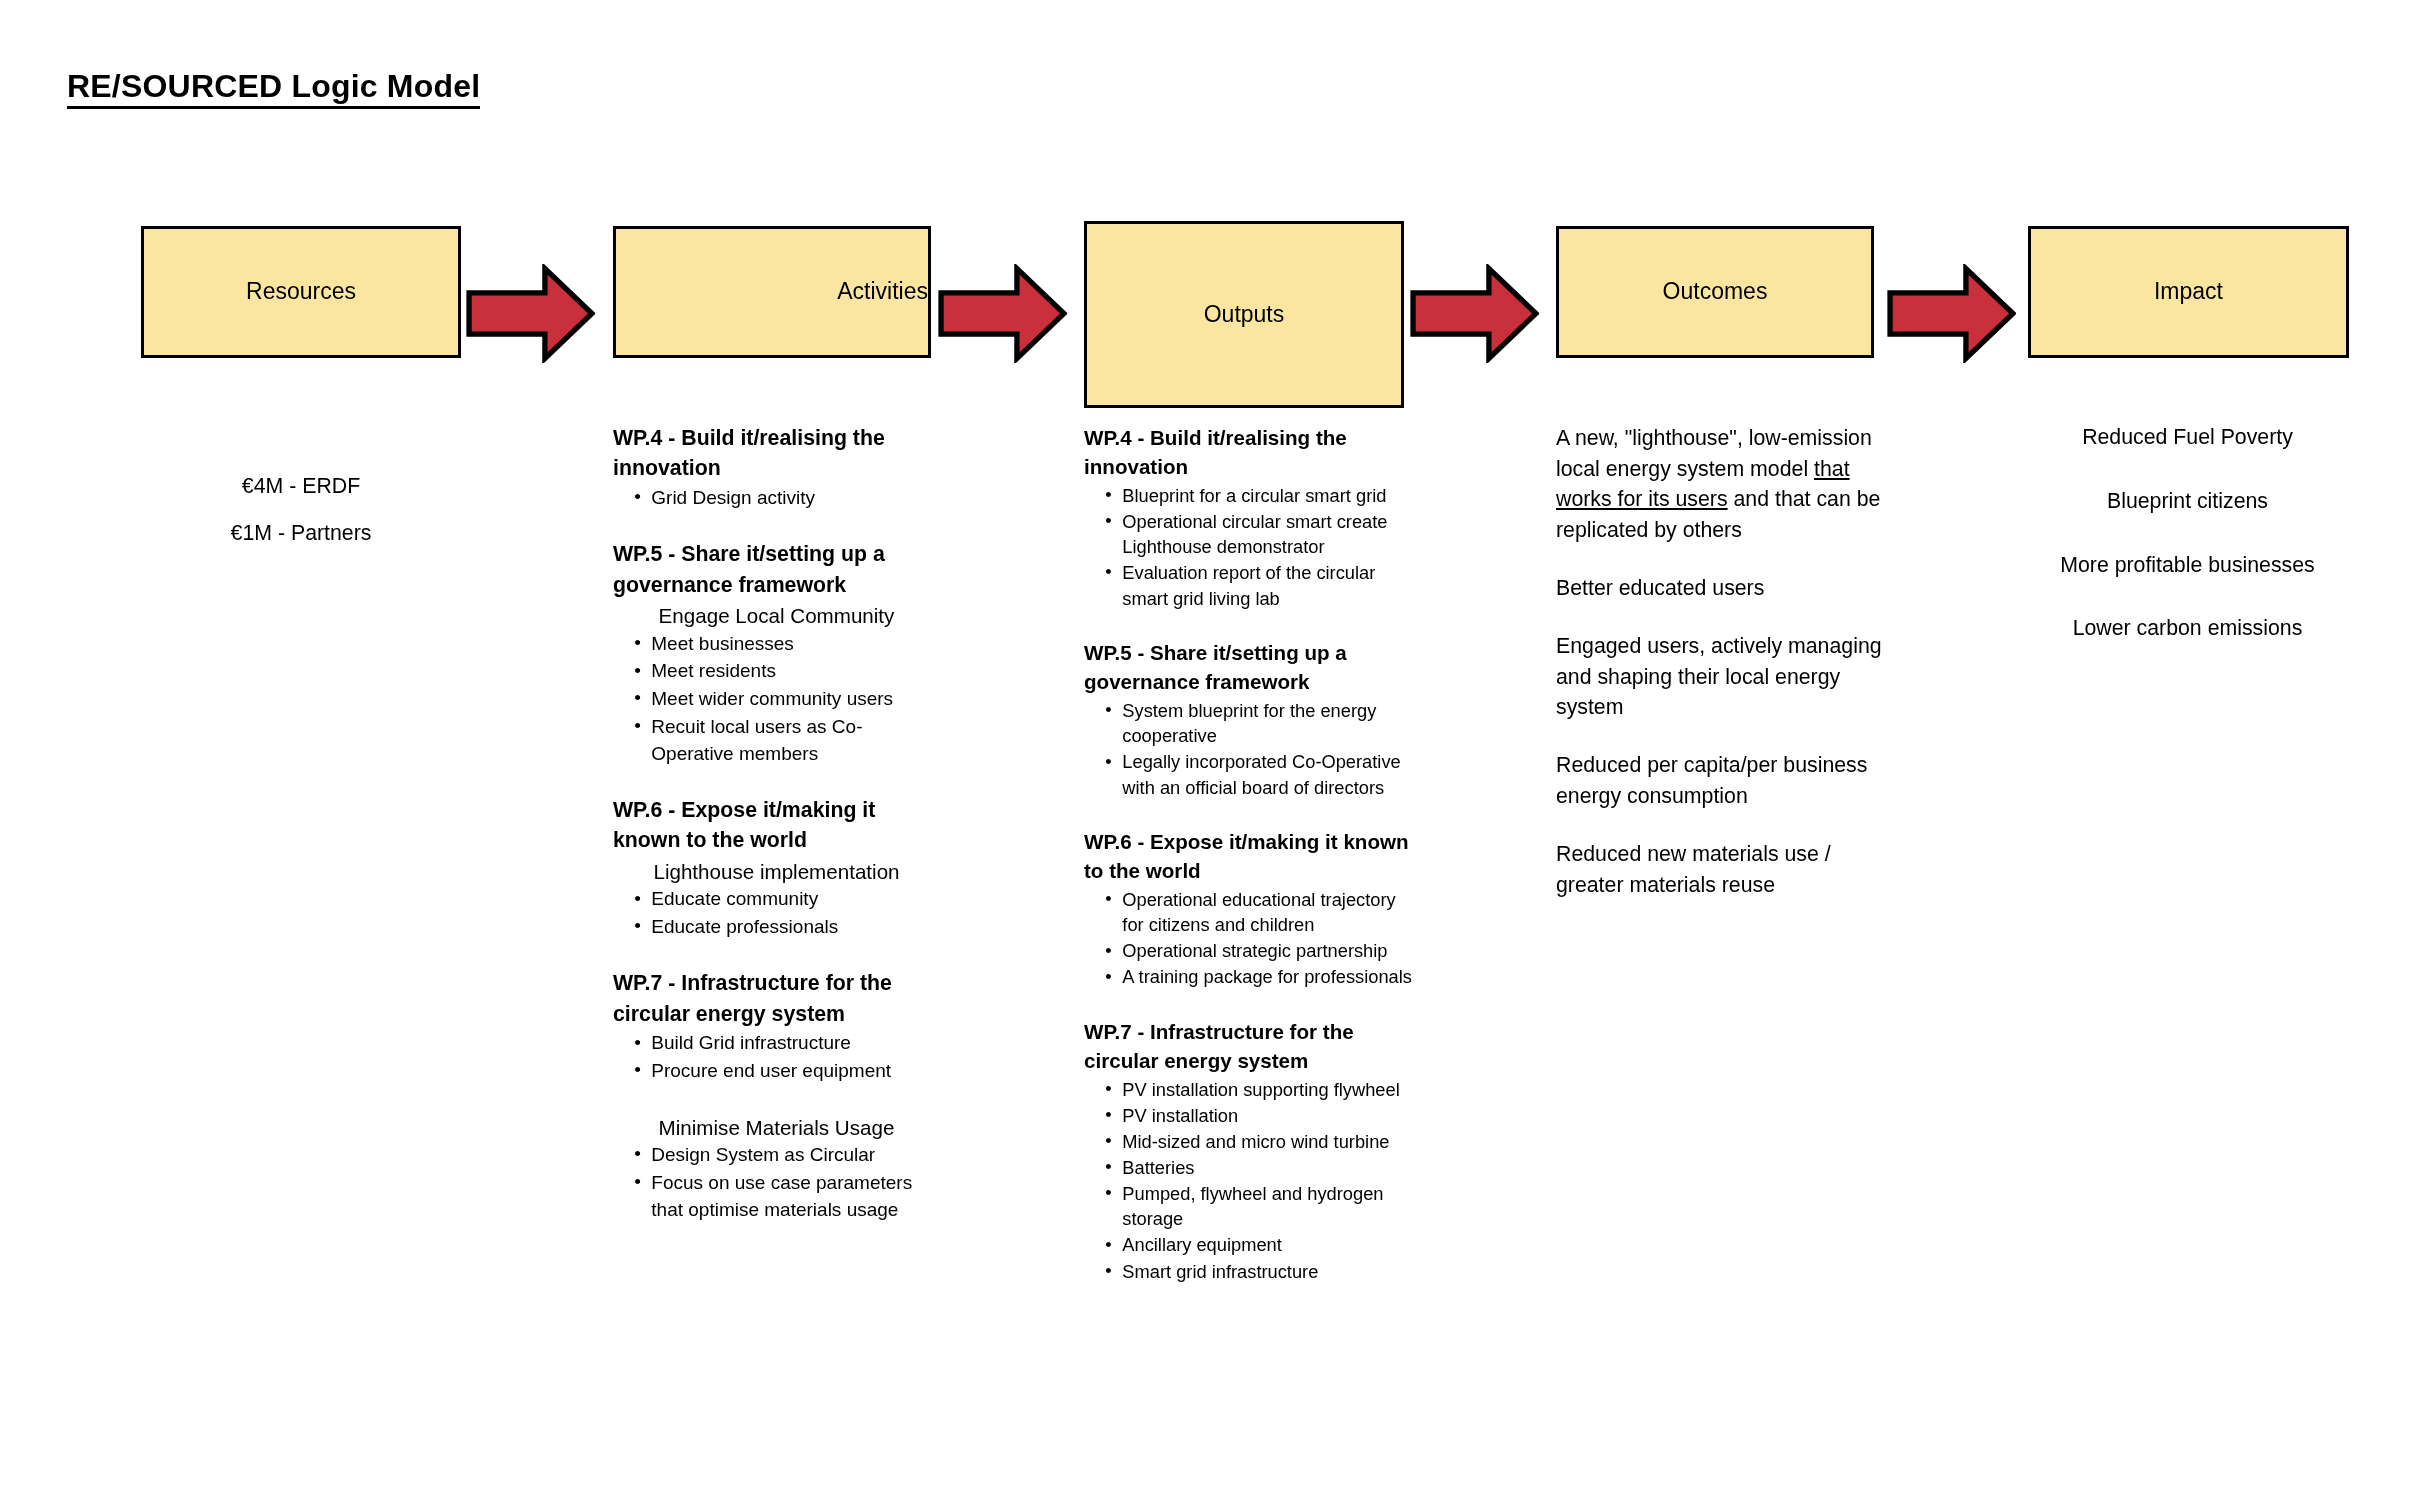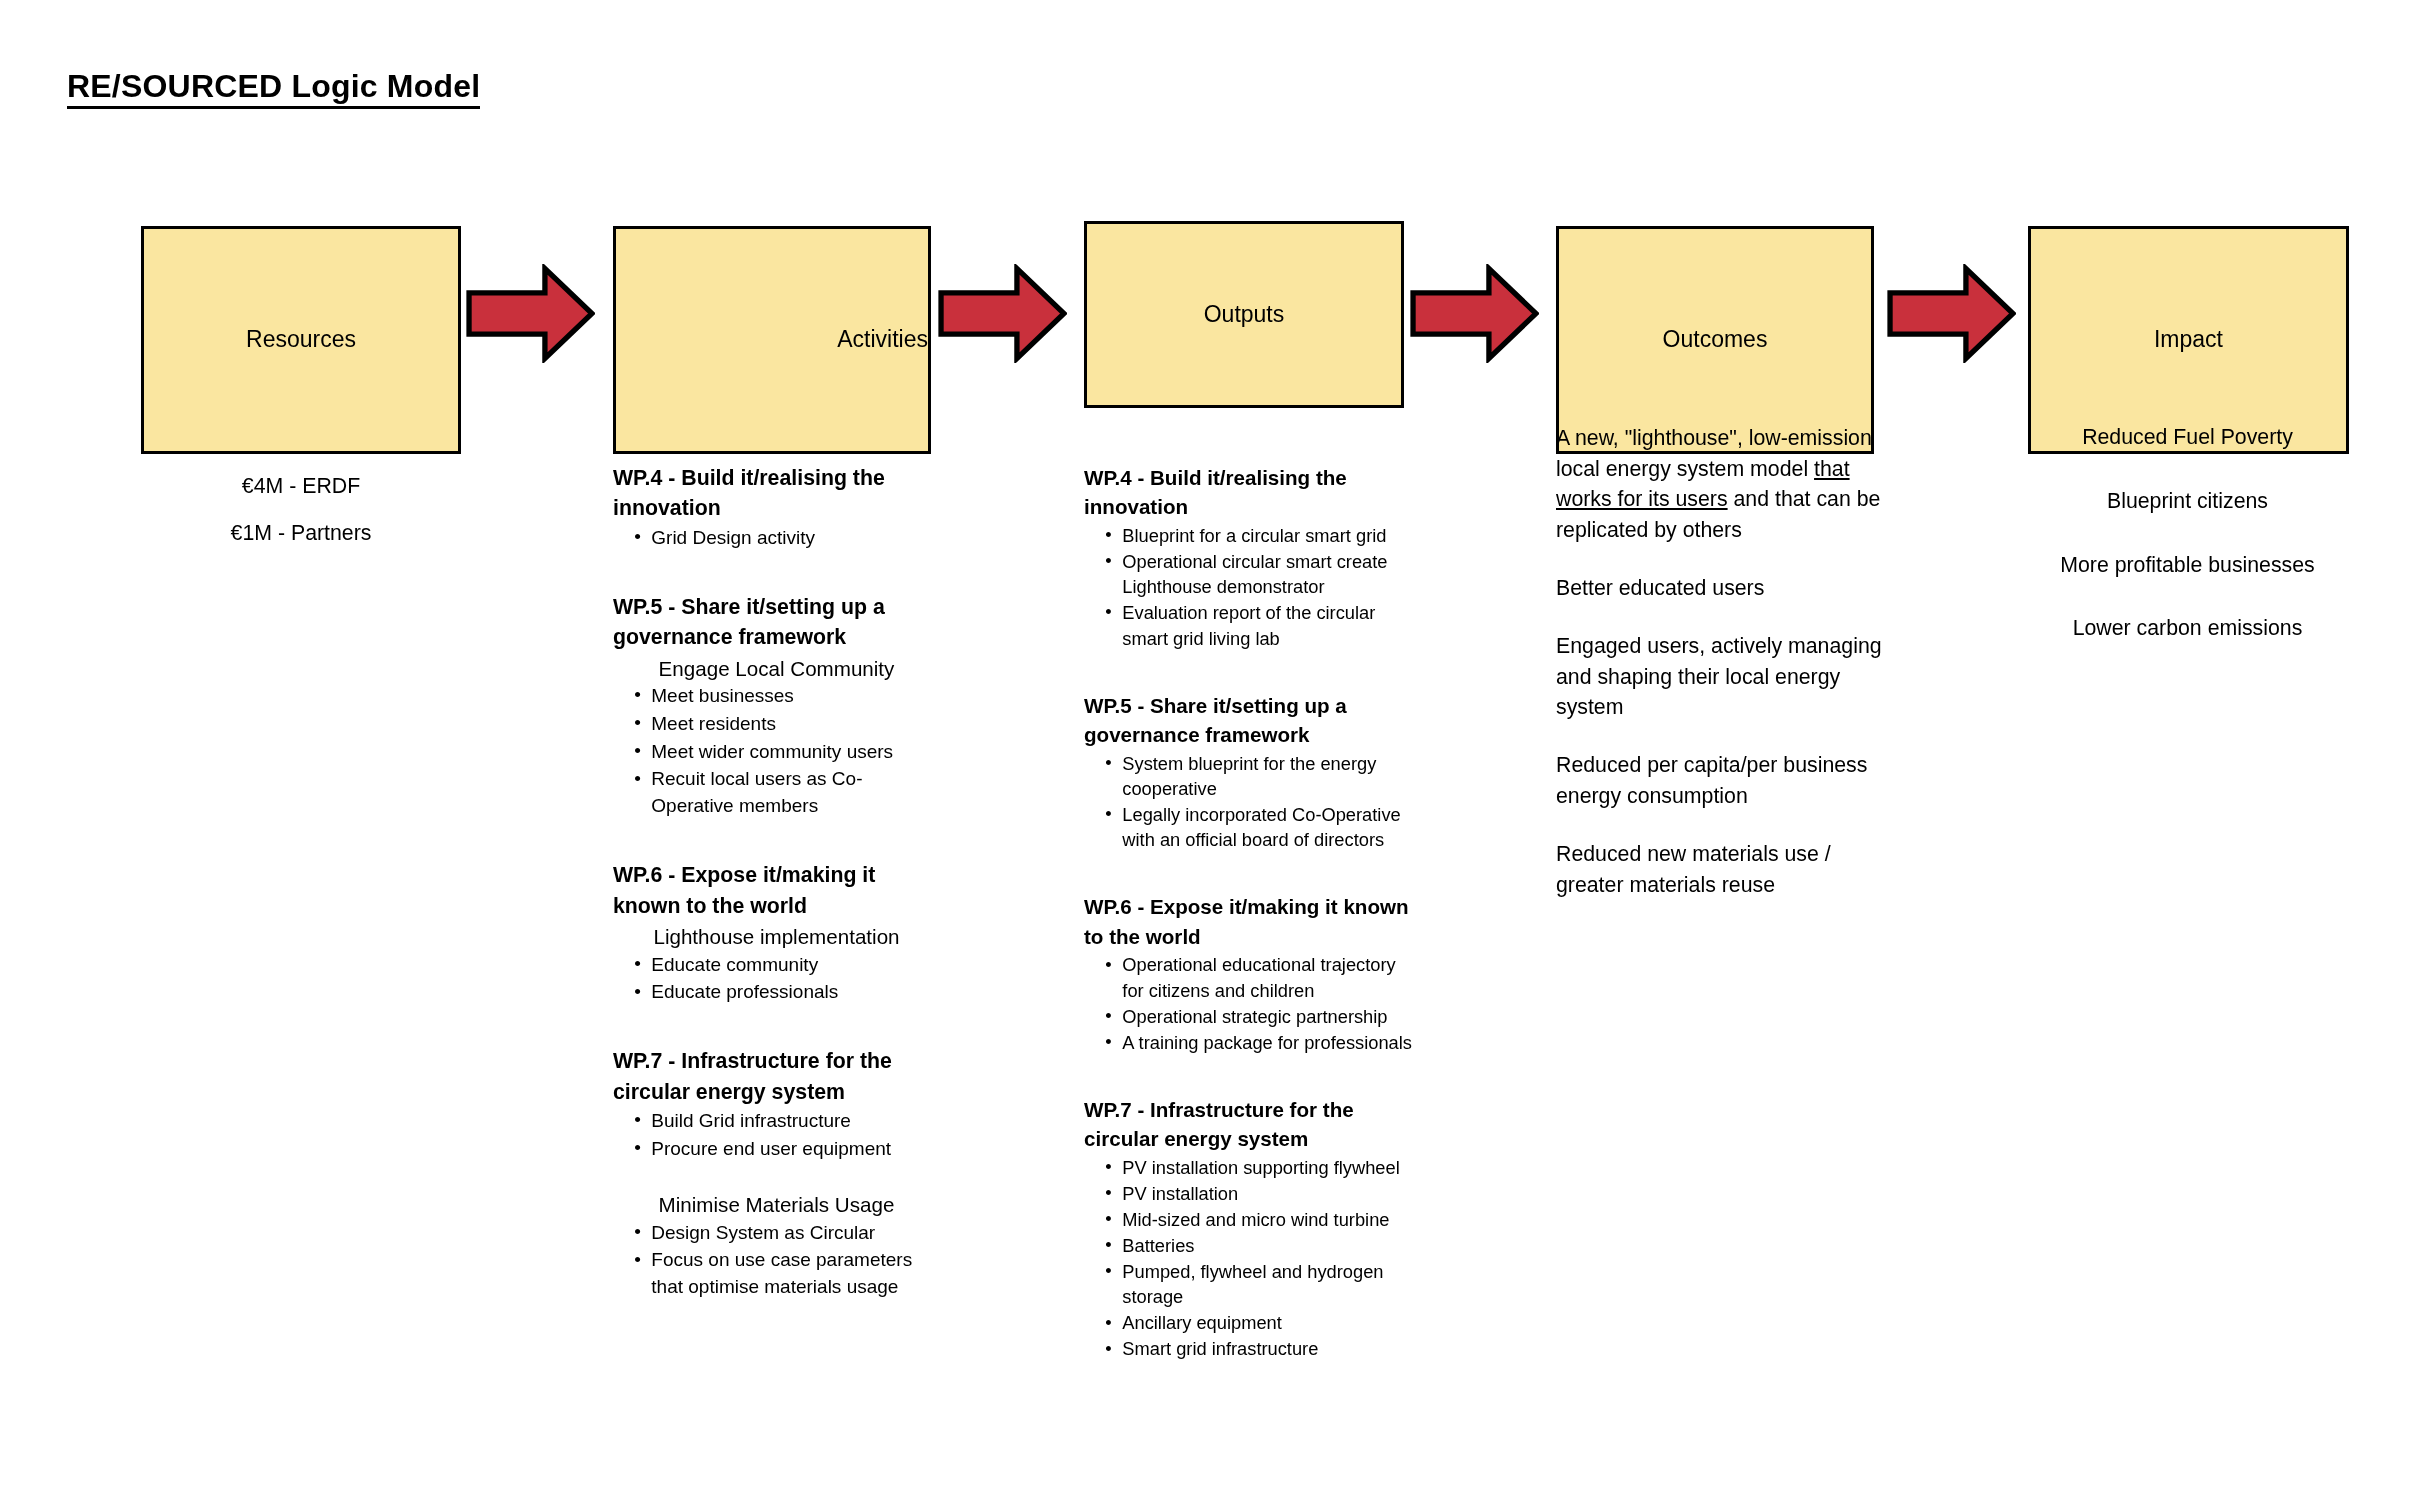--- a/index.html
+++ b/index.html
@@ -34,21 +34,21 @@
   #flow-band {
     position: absolute;
     left: 0;
     top: 226px;
     width: 2413px;
     height: 183px;
   }
   .stage-box {
     position: absolute;
     top: 0;
-    height: 228px;
+    height: 132px;
     background: #FAE6A0;
     border: 3.8px solid #000000;
     box-sizing: border-box;
     display: flex;
     align-items: center;
     justify-content: center;
   }
   .stage-box .stage-label {
     font-size: 23px;
     color: #000;
@@ -96,21 +96,20 @@
   }
   #col-resources { top: 457px; }
 
   
   .wp-group { margin-bottom: 27.4px; }
   .wp-heading {
     font-size: 20.6px;
     font-weight: bold;
     line-height: 1.42;
     margin-bottom: 1.5px;
-    margin-top: 40px;
   }
   .wp-subheading {
     font-size: 20px;
     line-height: 1.42;
   }
   ul.wp-list {
     list-style: none;
     margin: 0;
     padding: 0 0 0 18.3px;
   }

